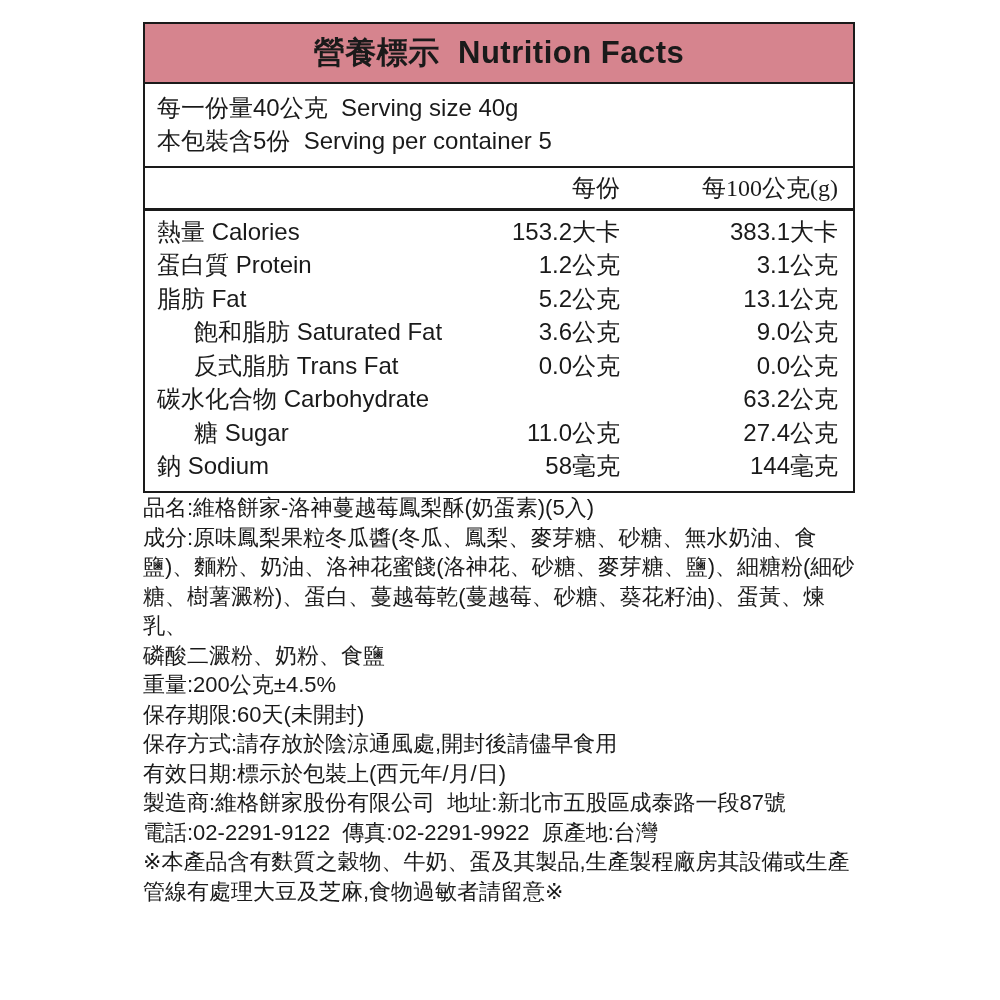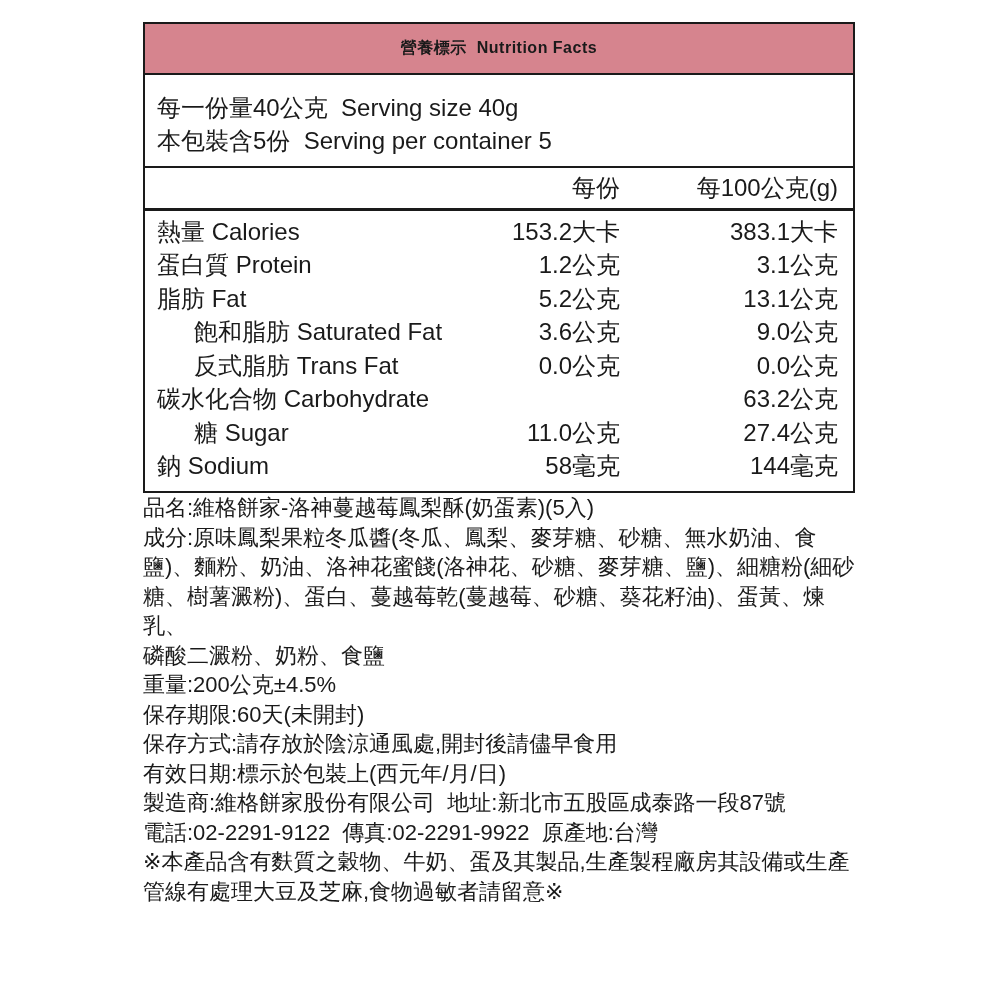--- a/index.html
+++ b/index.html
@@ -13,52 +13,52 @@
     position: absolute;
     left: 143px; top: 22px;
     width: 712px;
   }
   
   .ntable {
     border: 2px solid #1a1a1a;
     background: #ffffff;
   }
   .thead {
-    height: 51px;
+    height: 60px;
     border-bottom: 2px solid #1a1a1a;
     display: flex;
     align-items: center;
     justify-content: center;
-    font-size: 16px;
+    font-size: 31px;
     font-weight: 600;
     letter-spacing: 0.5px;
     white-space: pre-wrap;
   }
   .serving {
     border-bottom: 2px solid #1a1a1a;
-    padding: 16px 12px 9px 12px;
+    padding: 7px 12px 9px 12px;
     font-size: 24px;
     font-weight: 500;
   }
   .serving .sline {
     line-height: 33px;
     white-space: pre-wrap;
   }
   .colhead {
     border-bottom: 3px solid #1a1a1a;
     height: 43px;
     display: flex;
     align-items: center;
     padding: 0 15px 0 12px;
     font-size: 24px;
     font-weight: 500;
   }
   .colhead .spacer { flex: 1; }
   .colhead .c1 { width: 170px; text-align: right; }
-  .colhead .c2 { width: 218px; text-align: right; }
+  .colhead .c2 { width: 218px; text-align: right; font-family: Liberation Serif, serif; }
   .nrows { padding: 4px 0 8px 0; }
   .nrow {
     display: flex;
     align-items: center;
     padding: 0 15px 0 12px;
     height: 33.5px;
     font-size: 24px;
     font-weight: 500;
   }
   .nrow .nlabel { flex: 1; }

